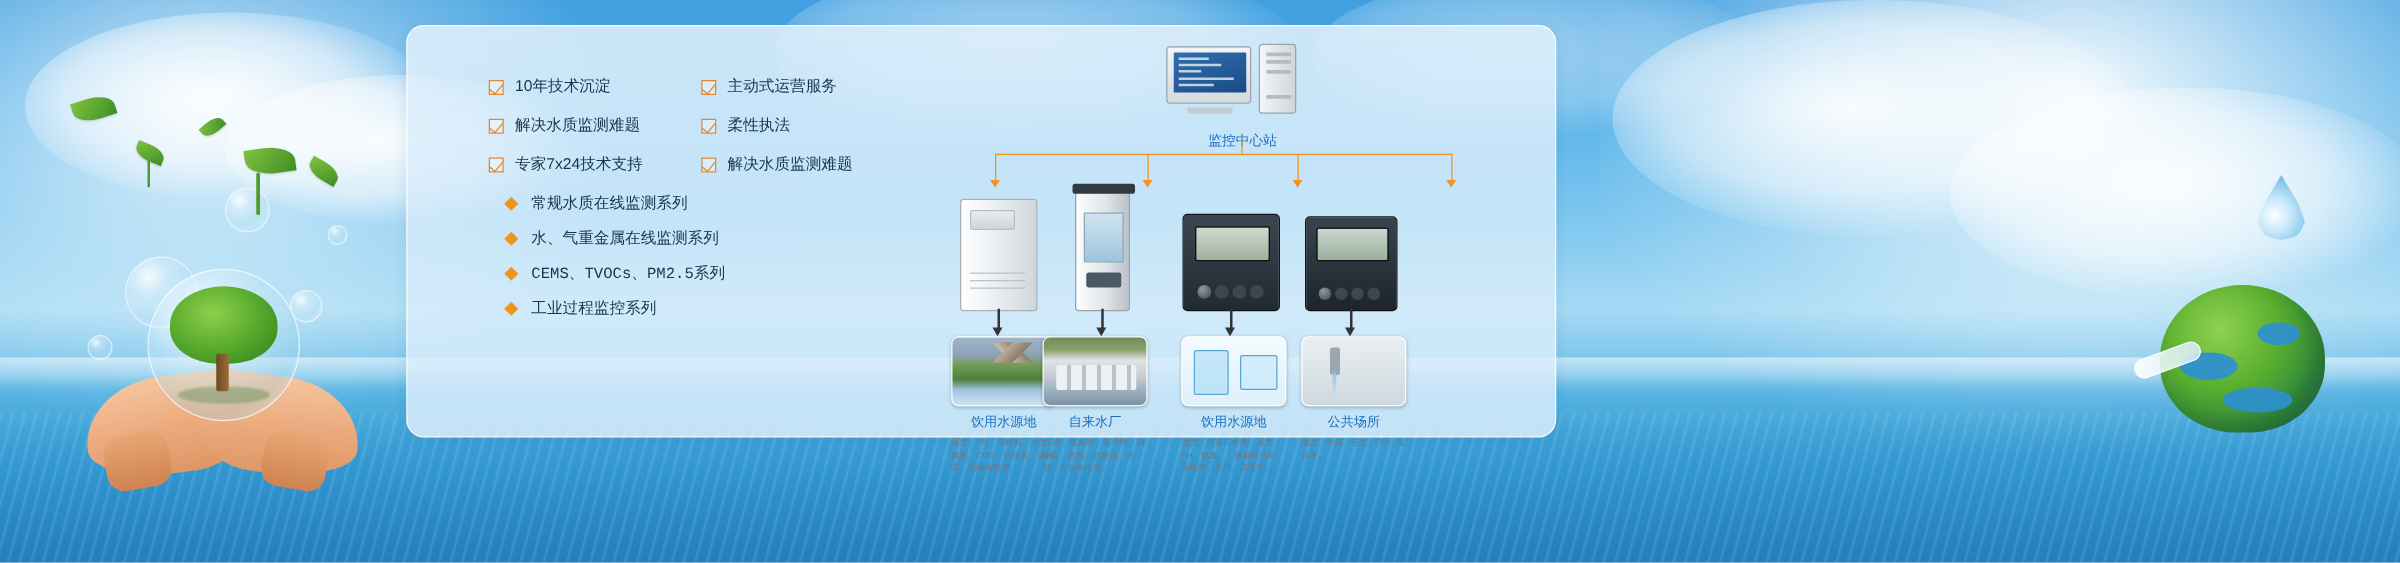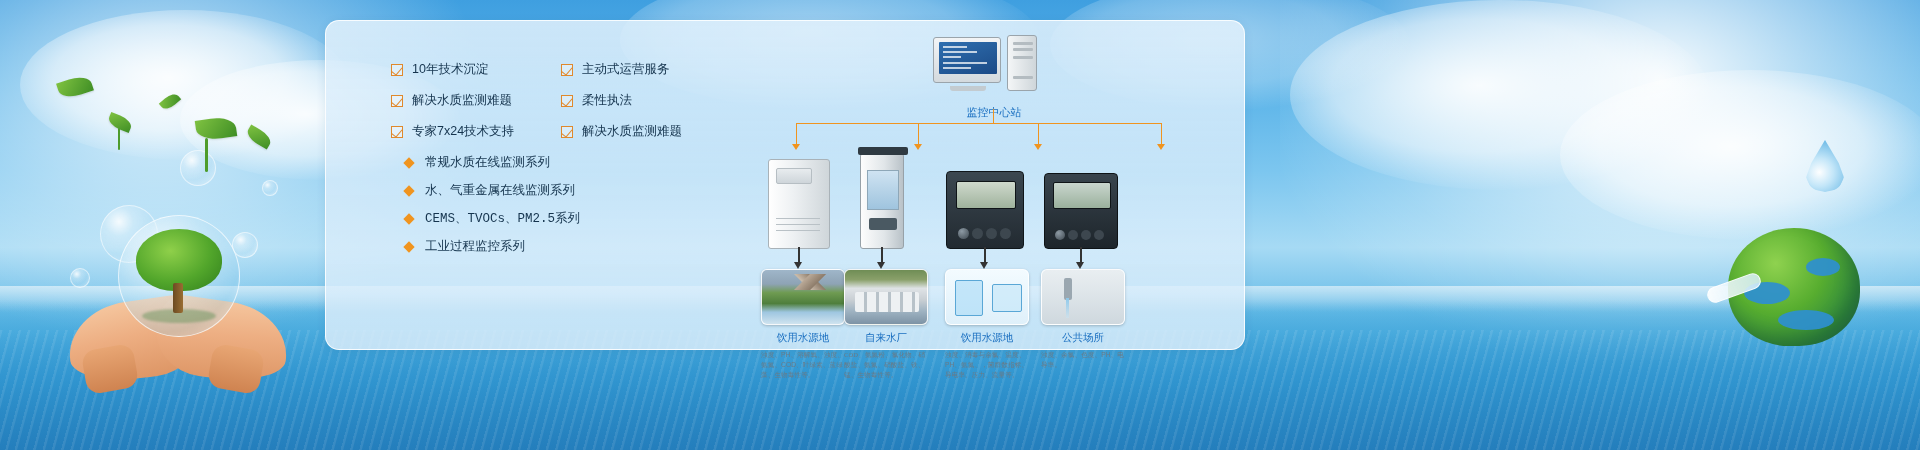--- a/index.html
+++ b/index.html
@@ -431,21 +431,21 @@
       <div class="ar" style="left:324px;"></div>
       <div class="ar-head" style="left:320px;top:15px;"></div>
     </div>
 
     <div class="thumbs">
       <div class="thumb-cell" style="left:5px;">
         <div class="thumb t1"></div>
         <div class="thumb-title">饮用水源地</div>
         <div class="thumb-desc">浊度、PH、溶解氧、浊度、氨氮、COD、叶绿素、蓝绿藻、生物毒性等。</div>
       </div>
-      <div class="thumb-cell" style="left:88px;font-family:Liberation Serif, serif;">
+      <div class="thumb-cell" style="left:78px;">
         <div class="thumb t2"></div>
         <div class="thumb-title">自来水厂</div>
         <div class="thumb-desc">COD、氨氮粉、氯化物、硝酸盐、氨氮、硝酸盐、铁、锰、生物毒性等。</div>
       </div>
       <div class="thumb-cell" style="left:189px;">
         <div class="thumb t3"></div>
         <div class="thumb-title">饮用水源地</div>
         <div class="thumb-desc">浊度、消毒与余氯、温度、PH、氨氮、，菌群数指标、导电率、压力、流量等。</div>
       </div>
       <div class="thumb-cell" style="left:285px;">

